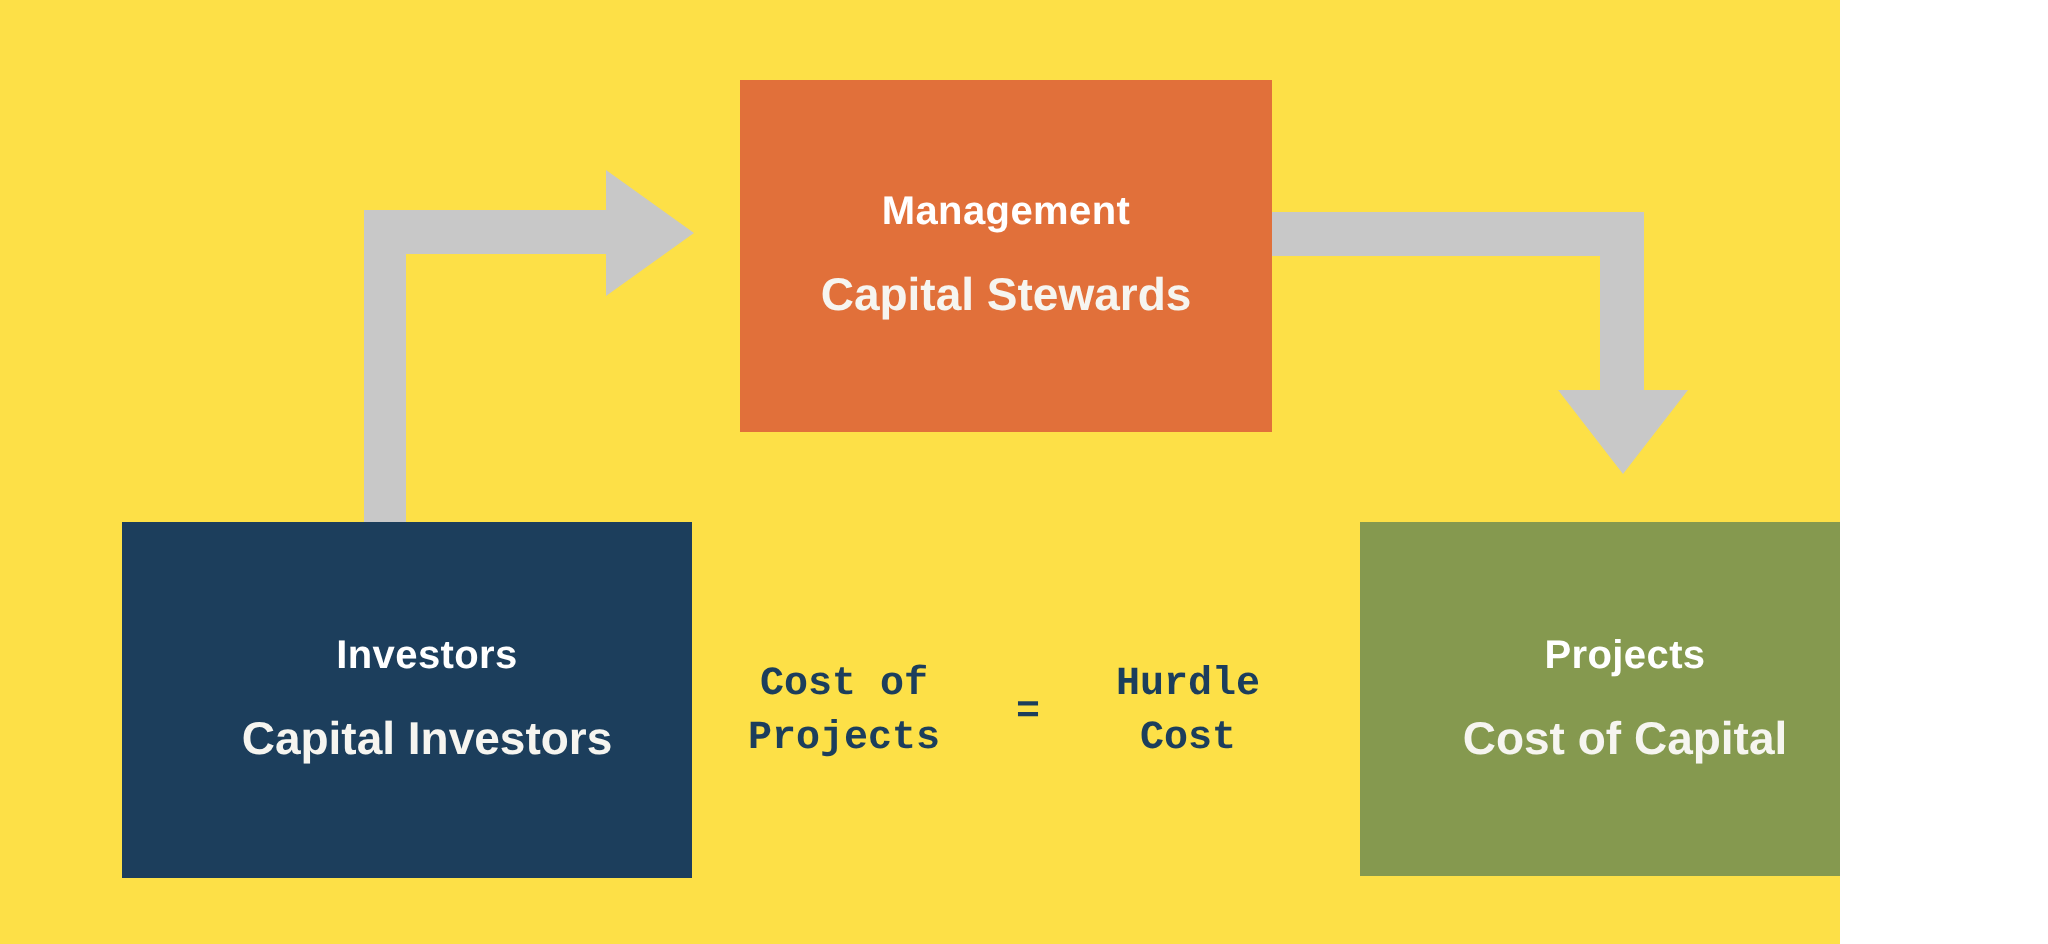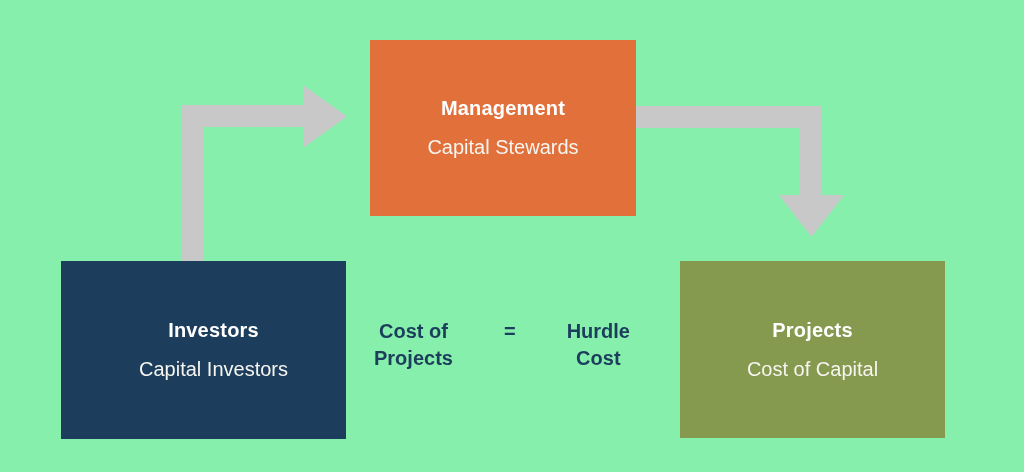--- a/index.html
+++ b/index.html
@@ -3,23 +3,23 @@
 <meta charset="utf-8">
 <style>
   html, body {
     margin: 0;
     padding: 0;
     background: #ffffff;
     font-family: "Liberation Sans", sans-serif;
   }
   .canvas {
     position: relative;
-    width: 1024px;
+    width: 920px;
     height: 472px;
-    background: #86efac;
+    background: #fde047;
     overflow: hidden;
   }
   .arrows-layer {
     position: absolute;
     left: 0;
     top: 0;
     width: 1024px;
     height: 472px;
   }
   .node {
@@ -34,37 +34,38 @@
   }
   .node-management { left: 370px; top: 40px;  width: 266px; height: 176px; }
   .node-investors  { left: 61px;  top: 261px; width: 265px; height: 178px; padding-left: 20px; }
   .node-projects   { left: 680px; top: 261px; width: 265px; height: 177px; }
   .node-title {
     font-size: 20px;
     font-weight: bold;
     letter-spacing: 0.2px;
   }
   .node-subtitle {
-    font-size: 20px;
-    font-weight: normal;
+    font-size: 23px;
+    font-weight: bold;
     color: #f6f5f0;
   }
   .equation {
     position: absolute;
     left: 374px;
-    top: 318px;
+    top: 329px;
     width: 256px;
     height: 54px;
     display: flex;
-    align-items: flex-start;
+    align-items: center;
     justify-content: space-between;
     color: #1c3e5c;
     font-weight: bold;
     font-size: 20px;
     line-height: 27px;
+    font-family: Liberation Mono, monospace;
   }
   .eq-block { text-align: center; }
   .eq-equals {
     font-size: 20px;
     padding: 0 4px;
   }
 </style>
 </head>
 <body>
 

